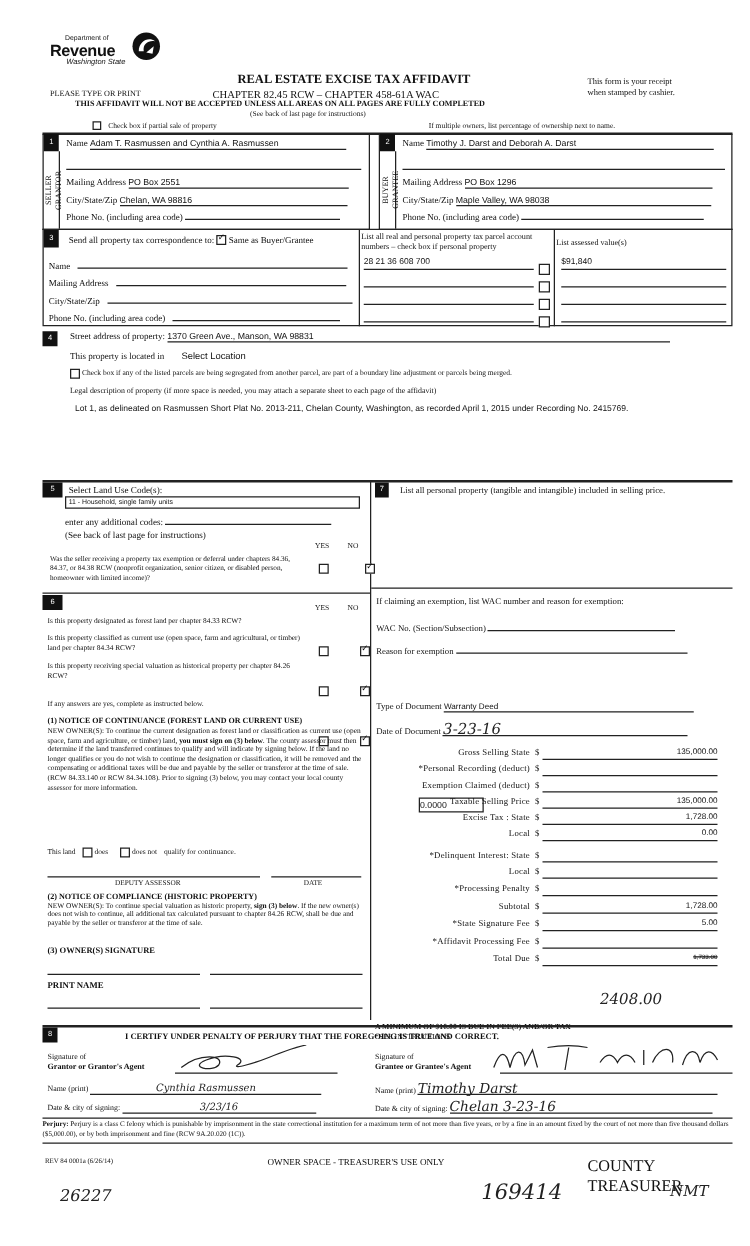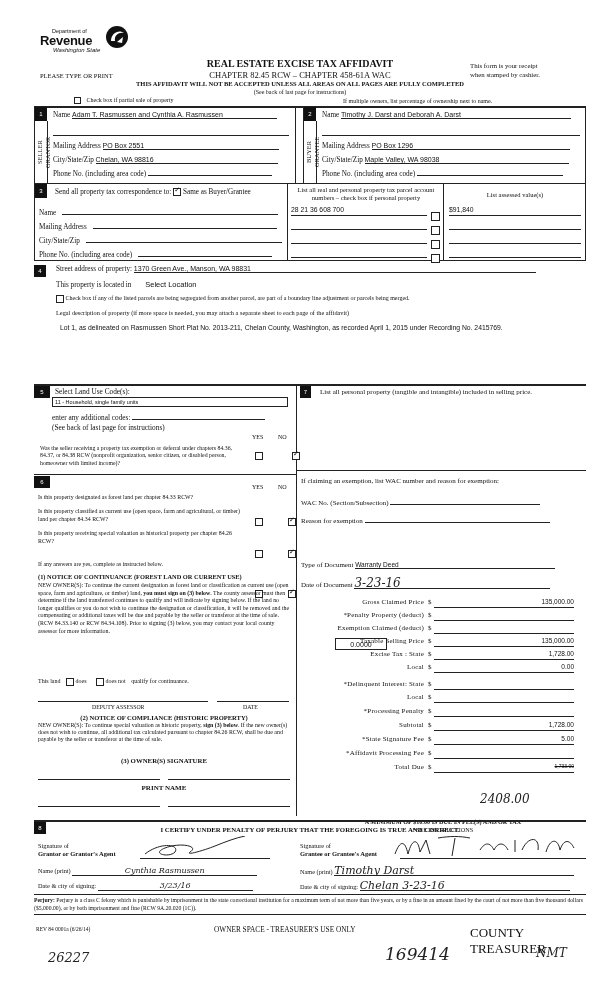--- a/index.html
+++ b/index.html
@@ -9,21 +9,21 @@
   .small{font-size:7px;}
   .num{background:#111;color:#fff;font-size:6px;text-align:center;line-height:10px;width:11px;height:11px;font-family:"Liberation Sans",sans-serif;}
   .line{border-bottom:1px solid #222;}
   .cb{width:7px;height:7px;border:1px solid #222;background:#fff;display:inline-block;box-sizing:border-box;position:relative;vertical-align:middle;}
   .cb.checked::after{content:"✓";position:absolute;left:0;top:-3px;font-size:7px;line-height:9px;color:#111;}
   .fill{font-family:"Liberation Sans",sans-serif;font-size:7px;color:#111;}
   .hand{font-family:"DejaVu Serif",serif;font-style:italic;color:#222;}
   .vert{writing-mode:vertical-rl;transform:rotate(180deg);font-size:6.5px;text-align:center;line-height:8px;}
   .box{border:1px solid #222;box-sizing:border-box;}
   .right{text-align:right;}
-  .center{text-align:center;}
+  .center{text-align:left;}
   .bold{font-weight:bold;}
   .row{font-size:7.2px;}
 </style>
 </head>
 <body>
 
 
 
 
 <div class="abs" style="left:40px;top:20px;width:90px;height:40px;">
@@ -226,26 +226,26 @@
   <span>Type of Document</span>
   <span class="fill line" style="display:inline-block;width:200px;font-size:6.5px;">Warranty Deed</span>
 </div>
 <div class="abs row" style="left:301px;top:578px;font-size:7px;">
   <span>Date of Document</span>
   <span class="hand line" style="display:inline-block;width:196px;font-size:12px;line-height:10px;">3-23-16</span>
 </div>
 <div class="abs box sans center" style="left:335px;top:638px;width:52px;height:12px;font-size:7px;line-height:11px;">0.0000</div>
 <div id="amount-rows">
     <div>
-      <div class="abs right" style="left:296px;top:598px;width:128px;font-size:7px;letter-spacing:0.2px;">Gross Claimed Price</div>
+      <div class="abs right" style="left:296px;top:598px;width:128px;font-size:7px;letter-spacing:0.2px;">Gross Selling State</div>
       <div class="abs" style="left:428px;top:598px;font-size:7px;">$</div>
       <div class="abs fill line right" style="left:434px;top:598px;width:140px;height:9px;font-size:6.5px;">135,000.00</div>
     </div>
     <div>
-      <div class="abs right" style="left:296px;top:611px;width:128px;font-size:7px;letter-spacing:0.2px;">*Penalty Property (deduct)</div>
+      <div class="abs right" style="left:296px;top:611px;width:128px;font-size:7px;letter-spacing:0.2px;">*Personal Recording (deduct)</div>
       <div class="abs" style="left:428px;top:611px;font-size:7px;">$</div>
       <div class="abs fill line right" style="left:434px;top:611px;width:140px;height:9px;font-size:6.5px;"></div>
     </div>
     <div>
       <div class="abs right" style="left:296px;top:624px;width:128px;font-size:7px;letter-spacing:0.2px;">Exemption Claimed (deduct)</div>
       <div class="abs" style="left:428px;top:624px;font-size:7px;">$</div>
       <div class="abs fill line right" style="left:434px;top:624px;width:140px;height:9px;font-size:6.5px;"></div>
     </div>
     <div>
       <div class="abs right" style="left:296px;top:637px;width:128px;font-size:7px;letter-spacing:0.2px;">Taxable Selling Price</div>

